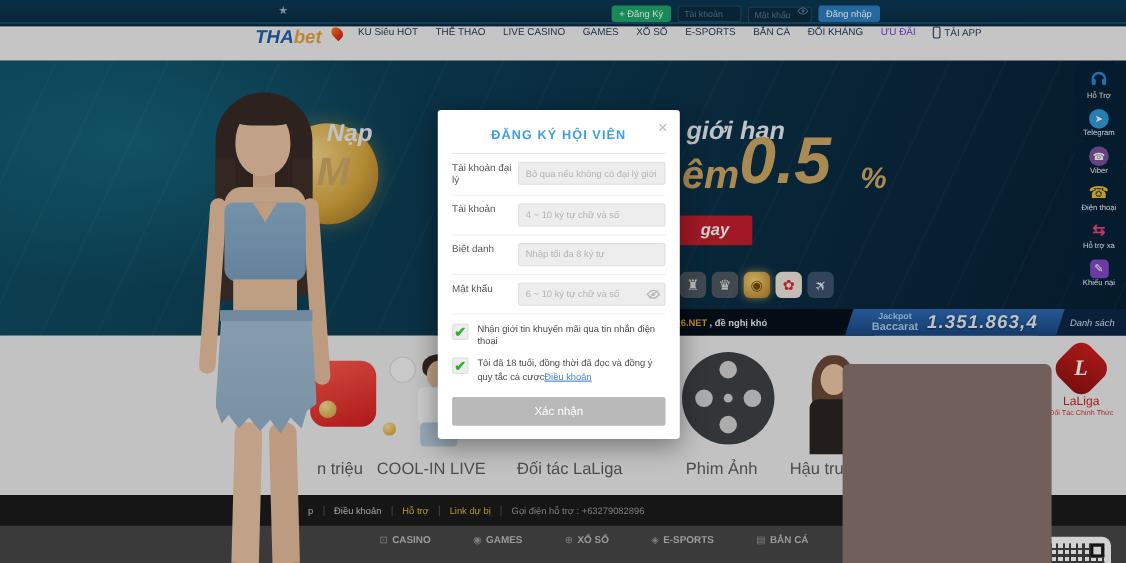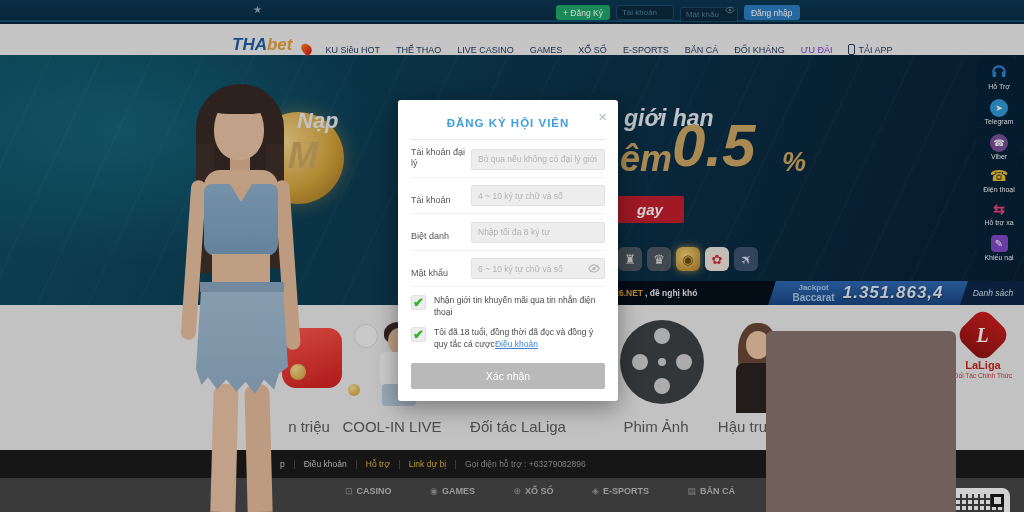--- a/index.html
+++ b/index.html
@@ -17,21 +17,21 @@
   .tb-btn.green { background:#1fa86b; }
   .tb-btn.blue  { background:#2e7fc2; }
   .tb-input { width:58px; height:15px; background:#0b2b40; border:1px solid #1e4a66; border-radius:3px;
               color:#cfe3f0; font-size:8px; padding:0 5px; font-family:"Liberation Sans",sans-serif; }
   .tb-input::placeholder { color:#4f7c99; }
   .tb-pass-wrap { position:relative; }
   .tb-eye { position:absolute; right:3px; top:3px; width:10px; height:8px; opacity:.7; }
 
   
   .nav { position:absolute; left:0; top:24px; width:1024px; height:31px; background:#f1f1f1;
-         display:flex; align-items:flex-end; padding-left:232px; z-index:12; }
+         display:flex; align-items:flex-start; padding-left:232px; z-index:12; }
   .logo { font-style:italic; font-weight:bold; font-size:17px; letter-spacing:0; margin-right:10px; }
   .logo .p1 { color:#1f5fa8; }
   .logo .p2 { color:#e8a33d; }
   .flame { width:9px; height:12px; background:linear-gradient(180deg,#ff7a1a,#d81e1e);
            border-radius:50% 50% 50% 0; transform:rotate(-45deg); margin-right:6px; }
   .nav-item { font-size:9px; font-weight:normal; color:#233a5e; margin:0 8px; white-space:nowrap; cursor:pointer; }
   .nav-item.hl { color:#7a3bd0; }
   .mobile-ic { display:inline-block; width:7px; height:11px; border:1px solid #233a5e; border-radius:2px;
                vertical-align:-2px; margin-right:3px; }
 
@@ -98,21 +98,21 @@
   .s-cam { left:728px; top:18px; width:104px; height:96px; }
   .s-cam .hair { position:absolute; left:10px; top:0; width:40px; height:60px; border-radius:45% 45% 40% 40%; background:#6b4a38; }
   .s-cam .head { position:absolute; left:18px; top:8px; width:24px; height:28px; border-radius:50%; background:#eec8a8; }
   .s-cam .top  { position:absolute; left:8px; top:40px; width:44px; height:50px; border-radius:8px 8px 0 0; background:#2a2422; }
   .s-cam .body { position:absolute; left:56px; top:26px; width:44px; height:40px; border-radius:6px; background:linear-gradient(160deg,#caa66a,#7a5c2e); }
   .s-cam .lens { position:absolute; left:66px; top:34px; width:24px; height:24px; border-radius:50%; background:#20242c; border:3px solid #c9ad78; }
   .laliga { position:absolute; left:948px; top:10px; width:70px; text-align:center; }
   .laliga .mark { width:40px; height:40px; margin:0 auto 4px; border-radius:12px; transform:rotate(45deg);
                   background:linear-gradient(160deg,#d3201f,#8f1212); display:flex; align-items:center; justify-content:center; }
   .laliga .mark span { transform:rotate(-45deg); color:#fff; font-family:"Liberation Serif",serif; font-style:italic; font-weight:bold; font-size:20px; }
-  .laliga .nm { color:#c22; font-weight:bold; font-size:11px; }
+  .laliga .nm { color:#c22; font-weight:normal; font-size:11px; }
   .laliga .tg { color:#c33; font-size:6.5px; margin-top:1px; white-space:nowrap; }
 
   
   .footer1 { position:absolute; left:0; top:450px; width:1024px; height:28px; background:#1c1c1c;
              display:flex; align-items:center; font-size:8.5px; }
   .f1-left { display:flex; align-items:center; gap:9px; margin-left:280px; }
   .f1-link { color:#c9c9c9; cursor:pointer; white-space:nowrap; }
   .f1-link.yel { color:#e0b73c; }
   .fsep { width:1px; height:9px; background:#4a4a4a; }
   .f1-hot { color:#9a9a9a; white-space:nowrap; }
@@ -167,21 +167,21 @@
   .legL { left:64px; top:300px; width:25px; height:128px; background:#ecc6a6; border-radius:10px 10px 0 0; transform:rotate(1.5deg); }
   .legR { left:98px; top:300px; width:25px; height:128px; background:#e6bd9d; border-radius:10px 10px 0 0; transform:rotate(-1.5deg); }
 
   
   .dim { position:absolute; inset:0; background:rgba(0,0,0,.18); z-index:34; pointer-events:none; }
   .modal { position:absolute; left:398px; top:100px; width:220px; background:#fff; border-radius:3px; z-index:60;
            box-shadow:0 6px 24px rgba(0,0,0,.4); padding:10px 13px 12px; }
   .m-head { position:relative; text-align:center; padding:3px 0 8px; border-bottom:1px solid #e8e8e8; }
   .m-title { color:#3f9ede; font-weight:bold; font-size:11.5px; letter-spacing:1px; }
   .m-close { position:absolute; right:-2px; top:0; color:#b3bac0; font-size:15px; line-height:13px; cursor:pointer; }
-  .m-row { display:flex; align-items:flex-end; padding:7px 0; border-bottom:1px solid #f1f1f1; }
+  .m-row { display:flex; align-items:flex-start; padding:7px 0; border-bottom:1px solid #f1f1f1; }
   .m-row label { width:60px; font-size:9px; color:#555; line-height:1.25; flex-shrink:0; }
   .m-inwrap { position:relative; flex:1; }
   .m-input { width:100%; height:21px; background:#ededed; border:1px solid #e0e0e0; border-radius:2px;
              font-size:8.5px; color:#555; padding:0 6px; font-family:"Liberation Sans",sans-serif; }
   .m-input::placeholder { color:#b3b3b3; }
   .m-eye { position:absolute; right:5px; top:6px; width:12px; height:9px; opacity:.55; cursor:pointer; }
   .m-check { display:flex; gap:8px; padding:8px 0 0; align-items:flex-start; }
   .cbox { width:15px; height:15px; background:#ededed; border:1px solid #e0e0e0; border-radius:2px; flex-shrink:0;
           display:flex; align-items:center; justify-content:center; color:#2db52d; font-size:13px; font-weight:bold; cursor:pointer; }
   .ctext { font-size:8.5px; color:#4a4a4a; line-height:1.4; }

